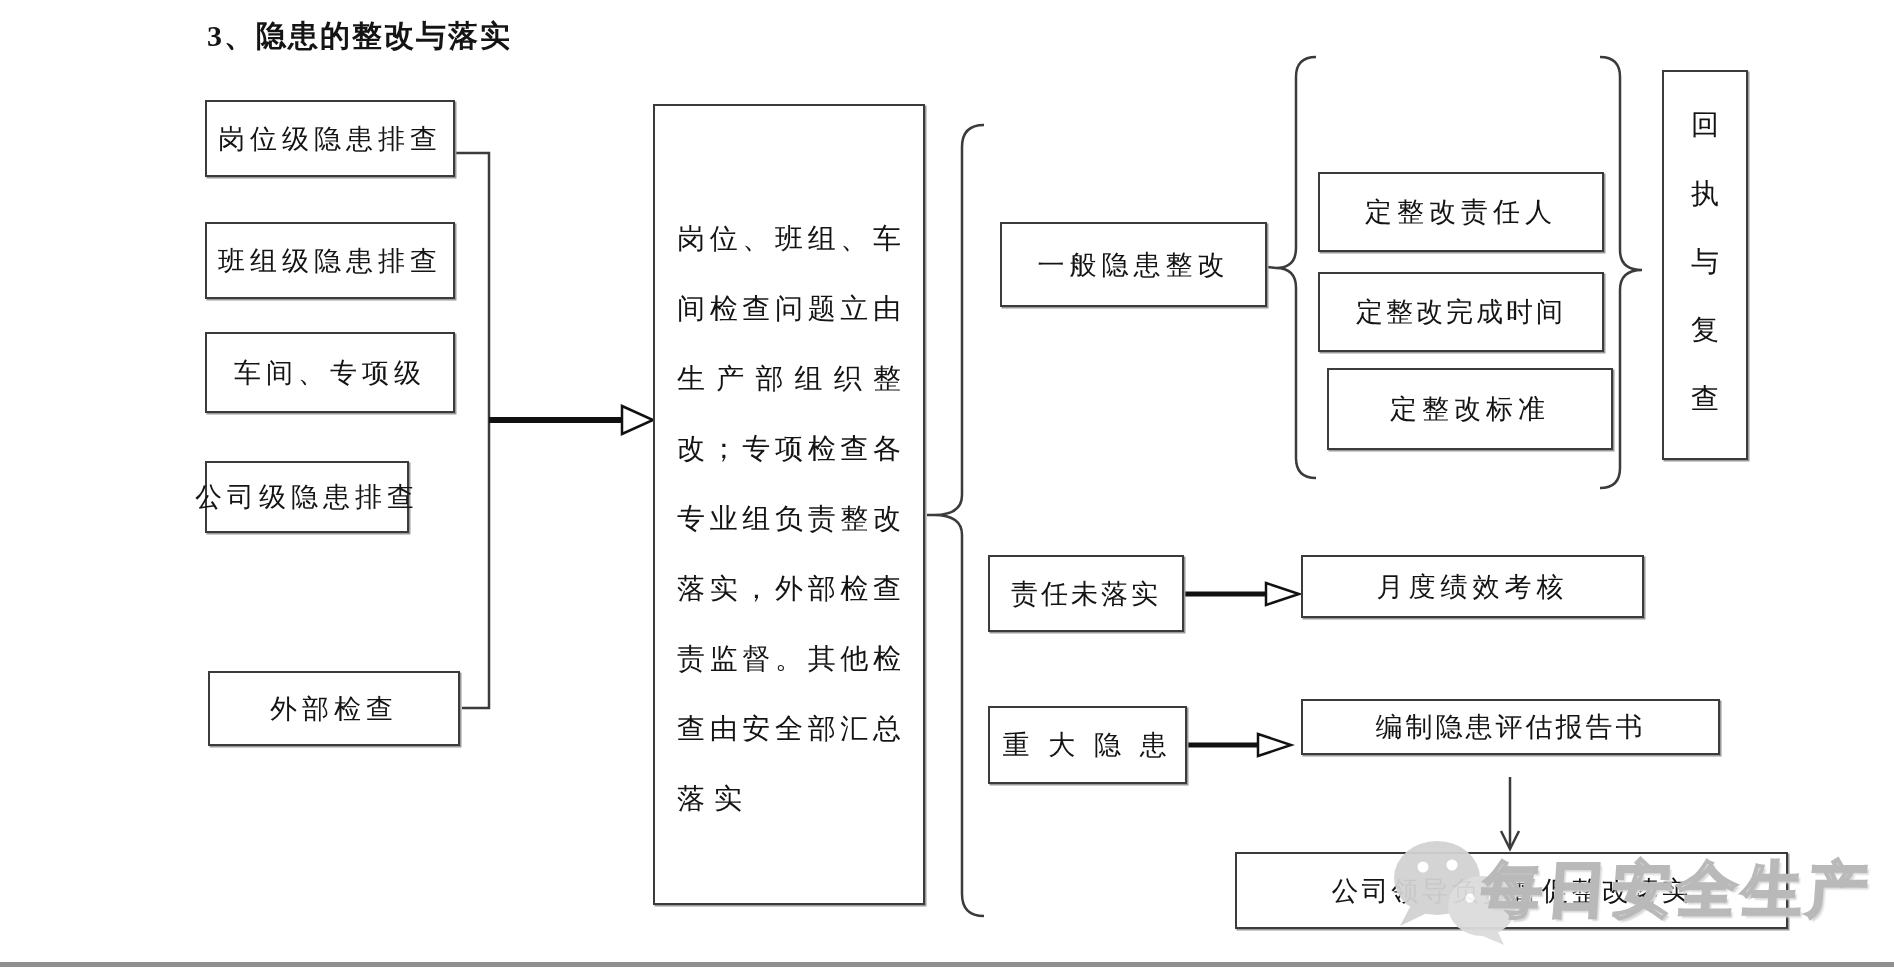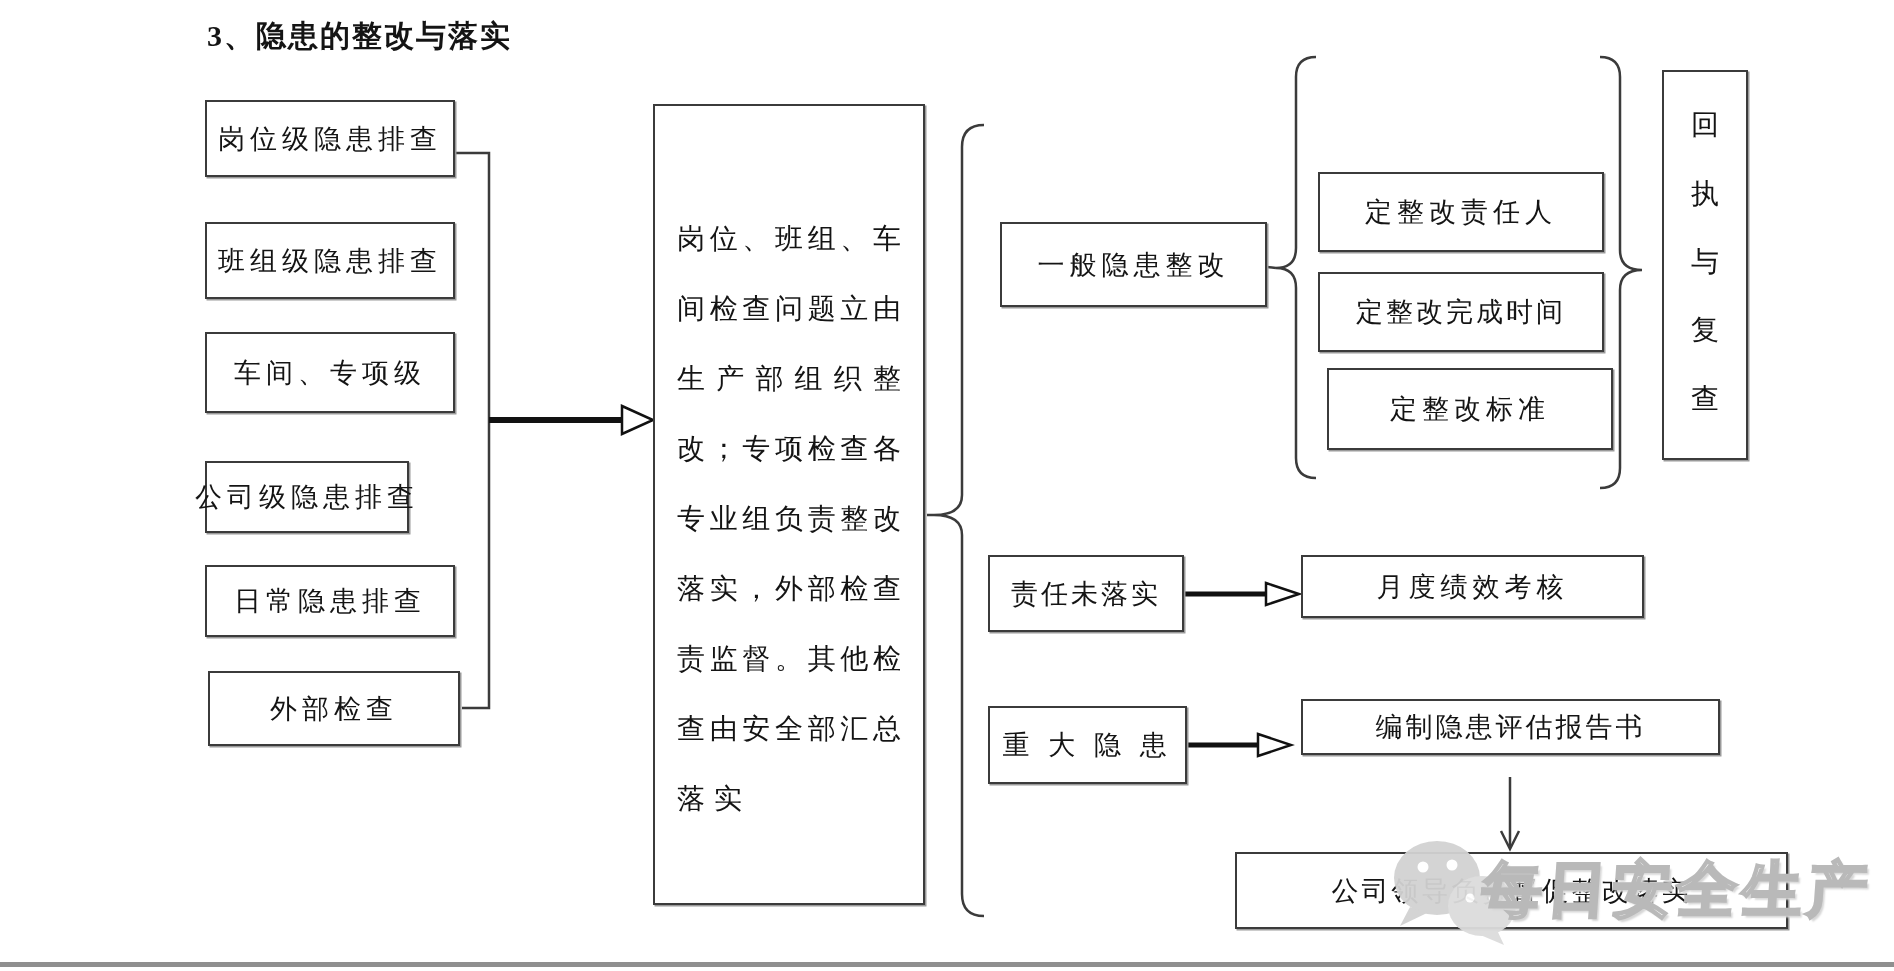--- a/index.html
+++ b/index.html
@@ -76,21 +76,20 @@
     <line x1="1510" y1="777" x2="1510" y2="846" stroke="#3b3b3b" stroke-width="2.5"></line>
     <path d="M 1501 831 L 1510 849 L 1519 831" fill="none" stroke="#3b3b3b" stroke-width="2.5"></path>
   </svg>
 
   <div class="title">3、隐患的整改与落实</div>
 
   <div class="box" style="left:205px;top:100px;width:250px;height:77px;">岗位级隐患排查</div>
   <div class="box" style="left:205px;top:222px;width:250px;height:77px;">班组级隐患排查</div>
   <div class="box" style="left:205px;top:332px;width:250px;height:81px;">车间、专项级</div>
   <div class="box" style="left:205px;top:461px;width:204px;height:72px;">公司级隐患排查</div>
-  <div class="box" style="left:205px;top:565px;width:250px;height:72px;">日常隐患排查</div>
   <div class="box" style="left:208px;top:671px;width:252px;height:75px;">外部检查</div>
 
   <div class="mid-box">
     <div class="mid-line">岗位、班组、车</div>
     <div class="mid-line">间检查问题立由</div>
     <div class="mid-line">生产部组织整</div>
     <div class="mid-line">改；专项检查各</div>
     <div class="mid-line">专业组负责整改</div>
     <div class="mid-line">落实，外部检查</div>
     <div class="mid-line">责监督。其他检</div>

